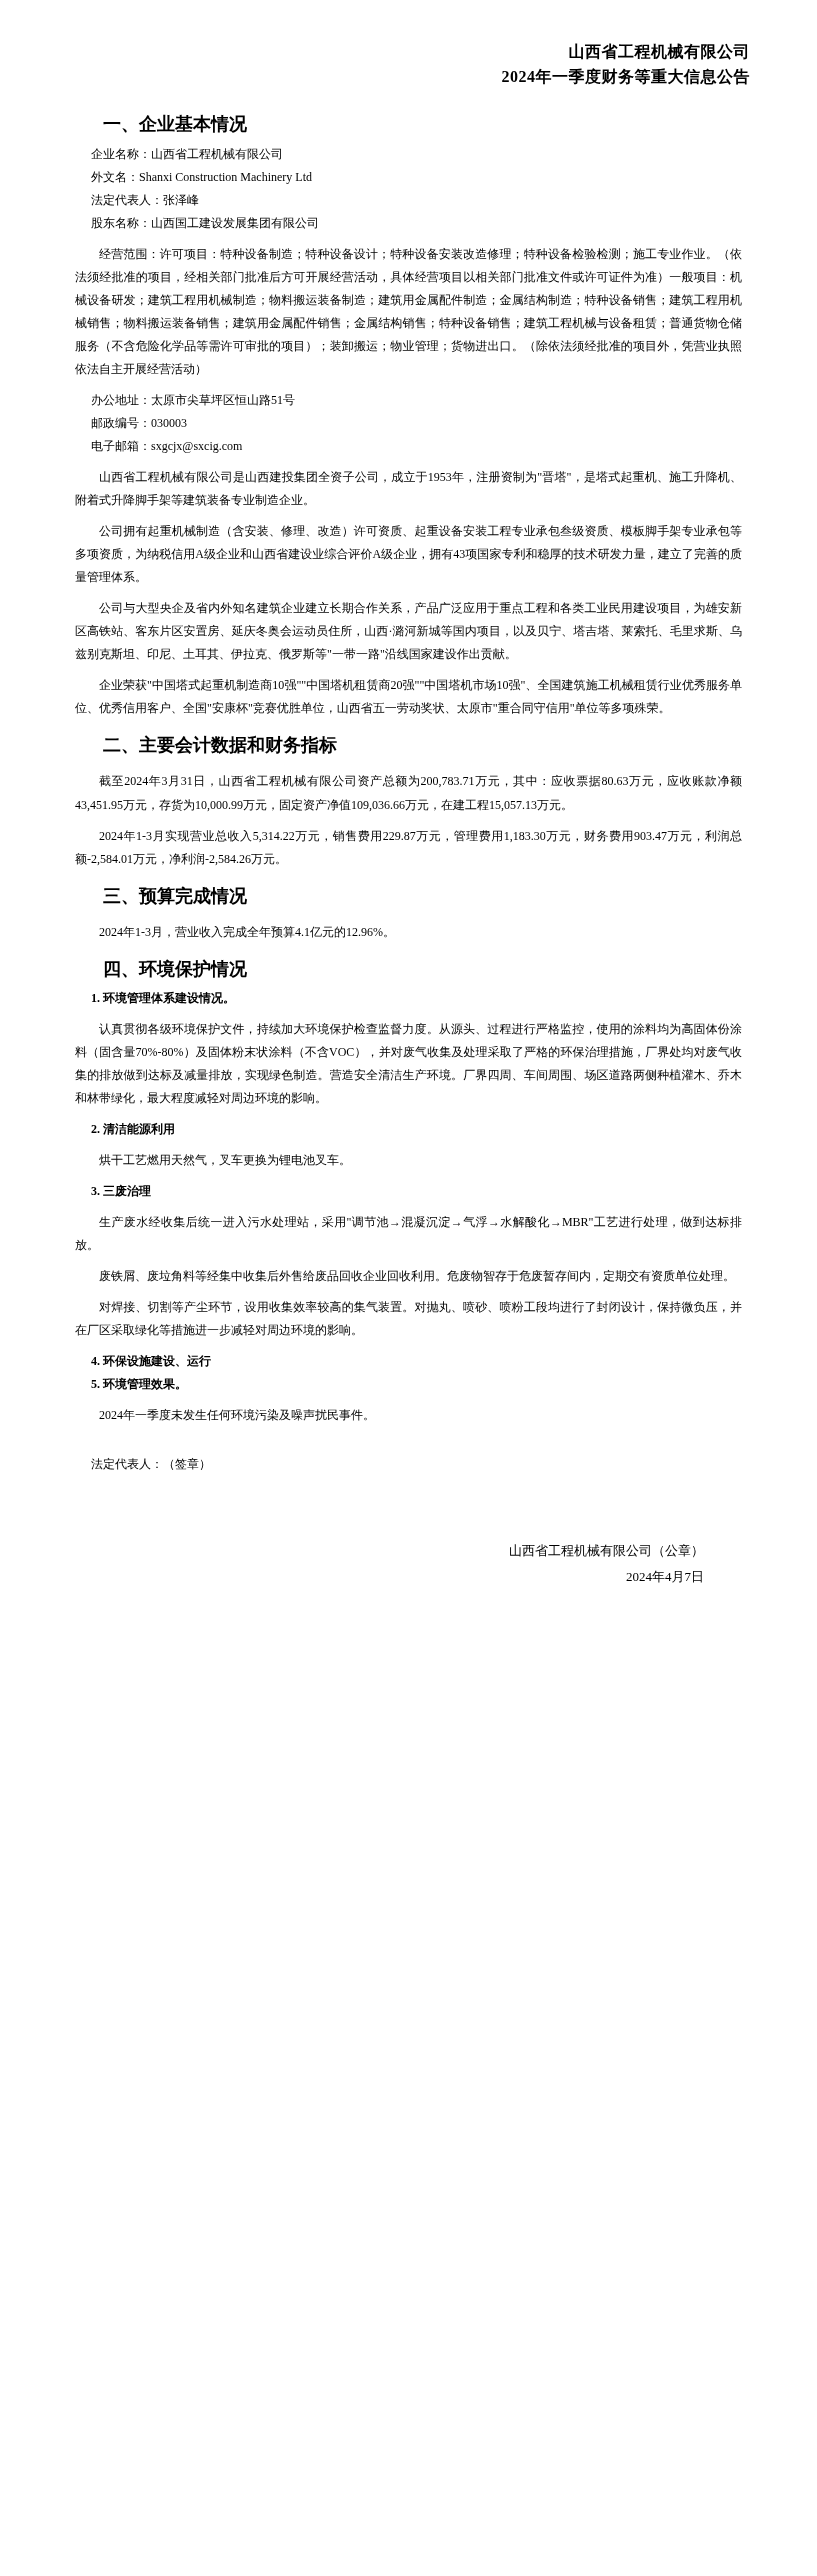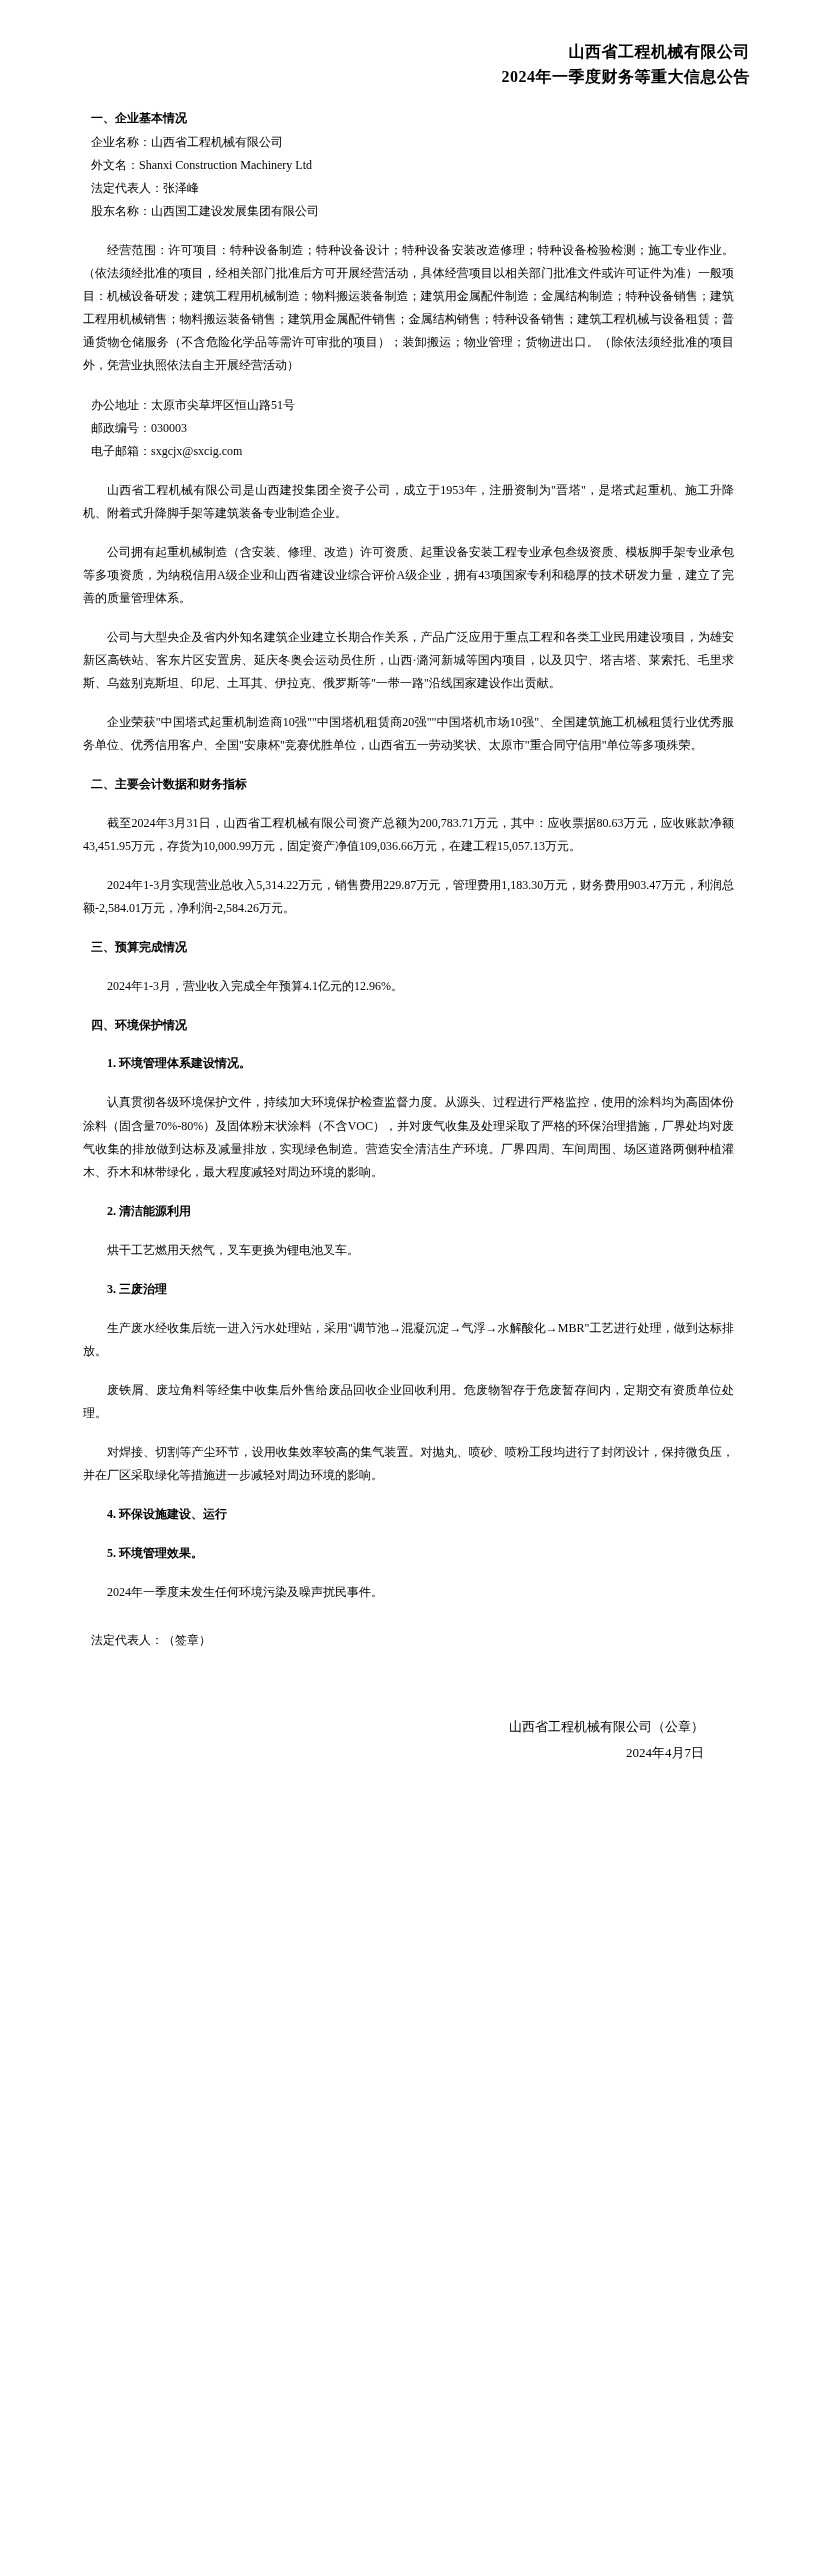--- a/index.html
+++ b/index.html
@@ -25,46 +25,46 @@
     margin-bottom: 17.5px;
   }
   .title-line {
     font-size: 16px;
     font-weight: bold;
     letter-spacing: 0.5px;
     line-height: 1.55;
     text-align: right;
   }
   .section-heading {
-    font-size: 12px;
+    font-size: 18px;
     font-weight: bold;
     line-height: 1.9;
     text-indent: 2em;
     margin: 3.1px 0 1px 0;
   }
   p.para {
     font-size: 12px;
     line-height: 1.92;
     text-indent: 2em;
-    margin: 16px;
+    margin: 8px;
     text-align: justify;
     text-justify: inter-ideograph;
   }
   p.kv {
     font-size: 12px;
     line-height: 1.92;
     text-indent: 2em;
     margin: 0;
   }
   .sub-heading {
     font-size: 12px;
     font-weight: bold;
     line-height: 1.92;
     text-indent: 2em;
-    margin: 16px;
+    margin: 0;
   }
   .signature-block {
     margin-top: 24px;
     font-size: 12px;
     line-height: 2.0;
     text-indent: 2em;
   }
   .footer-block {
     margin-top: 62px;
     text-align: right;

